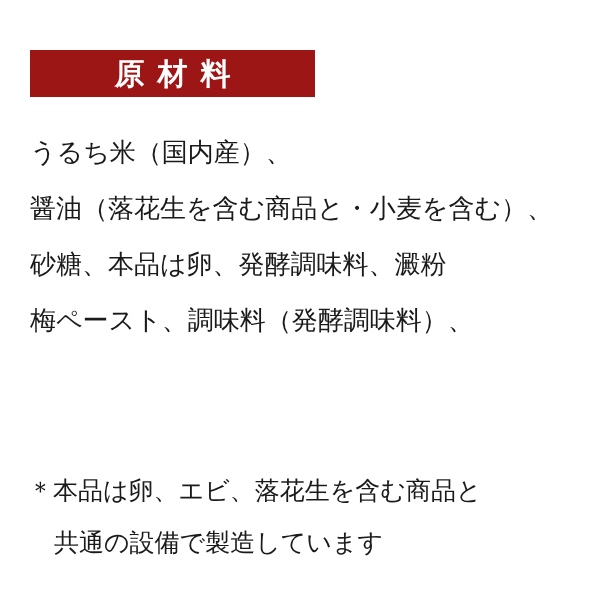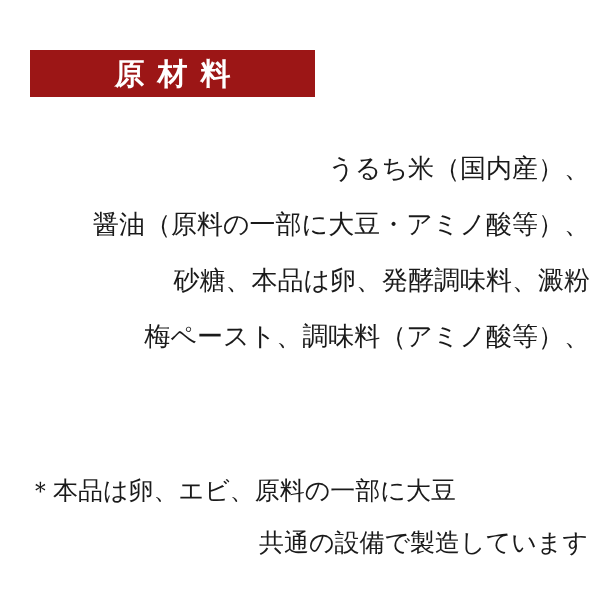--- a/index.html
+++ b/index.html
@@ -34,24 +34,23 @@
     color: #ffffff;
     font-size: 30px;
     font-weight: bold;
     letter-spacing: 13px;
     text-indent: 13px;
     line-height: 1;
   }
   .ingredients {
     position: absolute;
     left: 30px;
-    top: 140px;
+    top: 124px;
     width: 560px;
     color: #1a1a1a;
-    text-align: right;
   }
   .ingredients .line {
     font-size: 26px;
     line-height: 56px;
     white-space: nowrap;
     letter-spacing: 0px;
   }
   .notes {
     position: absolute;
     left: 28px;
@@ -59,37 +58,36 @@
     width: 560px;
     color: #1a1a1a;
   }
   .notes .line {
     font-size: 25px;
     line-height: 52px;
     white-space: nowrap;
   }
   .notes .line.indent {
     padding-left: 26px;
-    text-align: right;
   }
 </style>
 </head>
 <body>
 
 <div class="page">
 
   <div class="header-banner">
     <span class="title">原材料</span>
   </div>
 
   <div class="ingredients">
     <div class="line">うるち米（国内産）、</div>
-    <div class="line">醤油（原料の一部に大豆・アミノ酸等）、</div>
+    <div class="line">醤油（落花生を含む商品と・小麦を含む）、</div>
     <div class="line">砂糖、本品は卵、発酵調味料、澱粉</div>
-    <div class="line">梅ペースト、調味料（アミノ酸等）、</div>
+    <div class="line">梅ペースト、調味料（発酵調味料）、</div>
   </div>
 
   <div class="notes">
-    <div class="line">＊本品は卵、エビ、原料の一部に大豆</div>
+    <div class="line">＊本品は卵、エビ、落花生を含む商品と</div>
     <div class="line indent">共通の設備で製造しています</div>
   </div>
 
 </div>
 
 </body></html>

